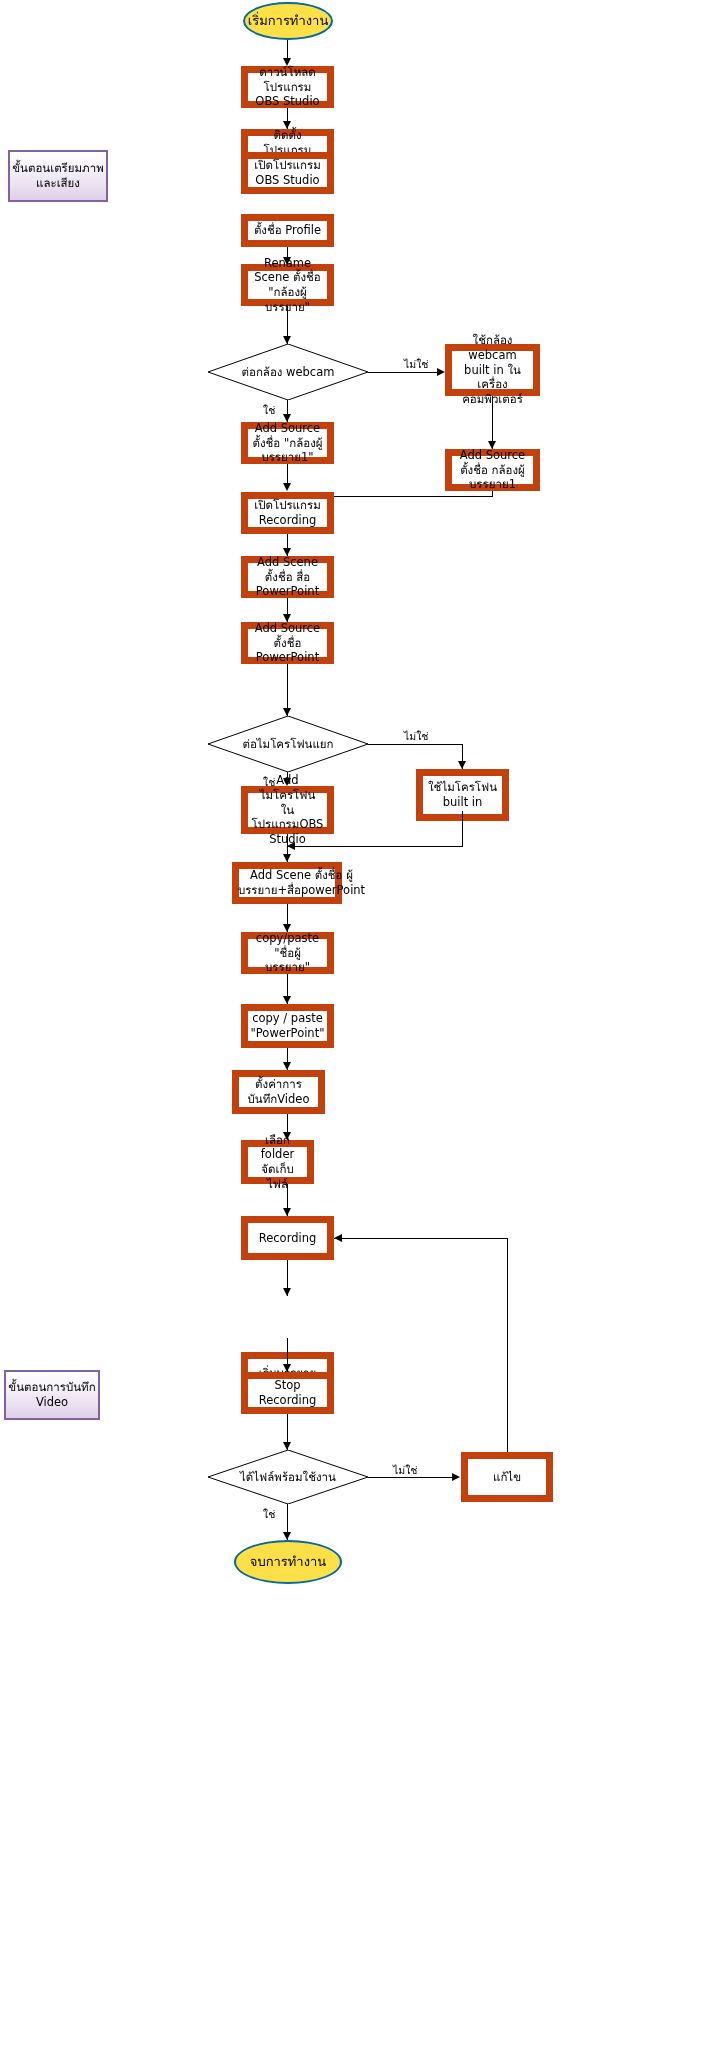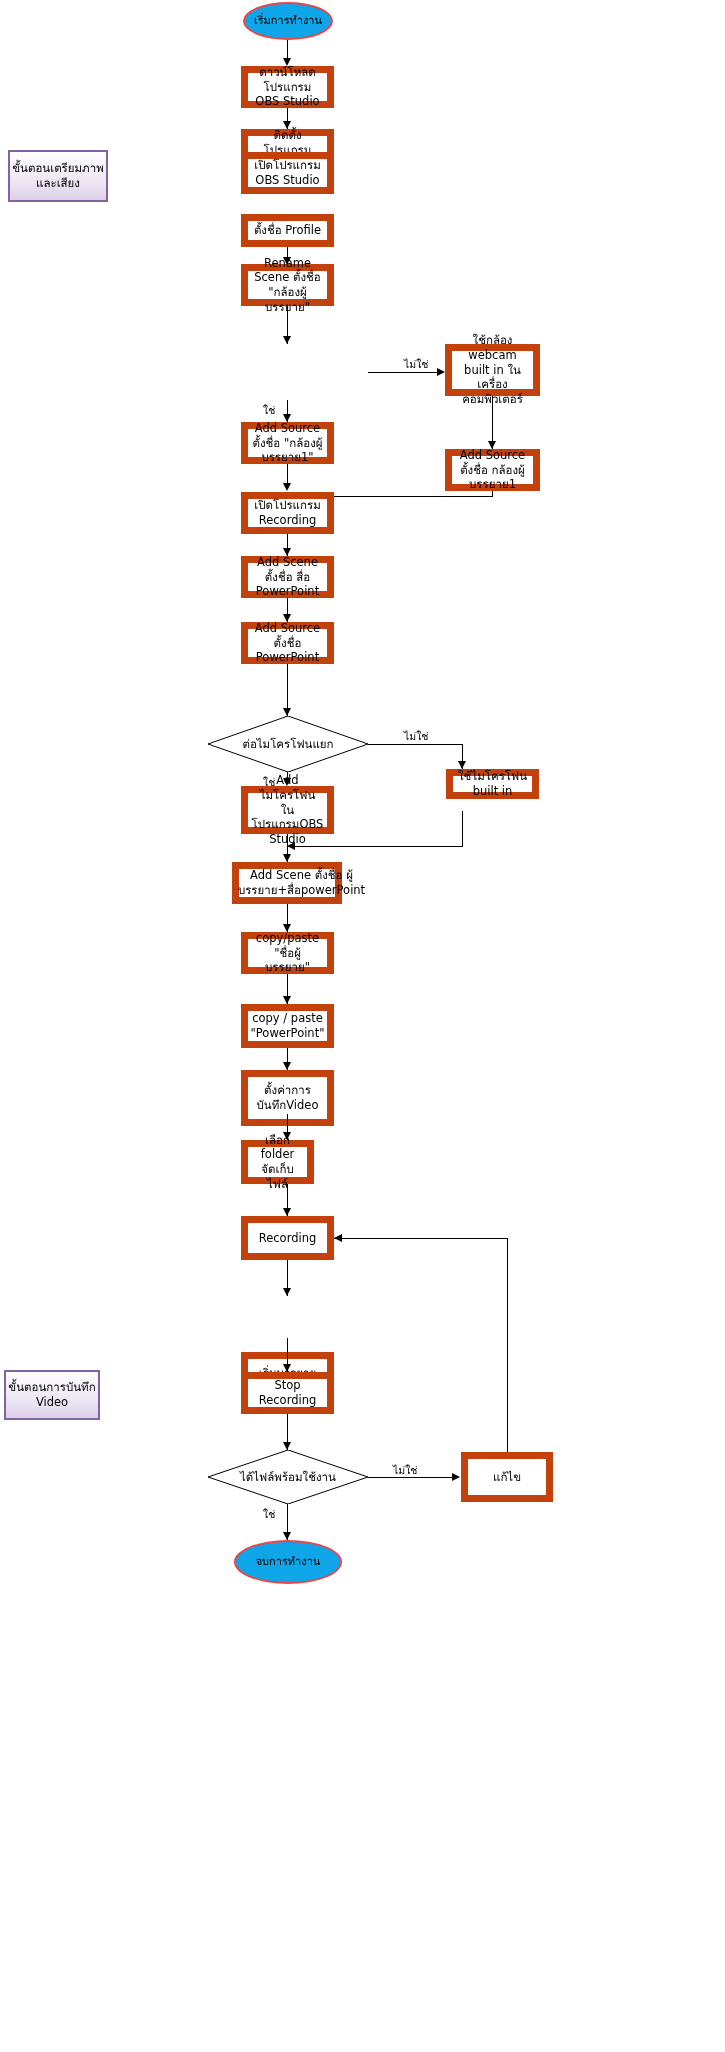--- a/index.html
+++ b/index.html
@@ -30,24 +30,24 @@
   }
   
   .proc {
     border: 7px solid #c2410c;
     background: #ffffff;
     font-size: 11.5px;
     padding: 2px 4px;
   }
   
   .term {
-    border: 2px solid #ef4444;
-    background: #0ea5e9;
+    border: 2px solid #0369a1;
+    background: #fde047;
     border-radius: 50% / 50%;
-    font-size: 11px;
+    font-size: 13px;
   }
   
   .decision {
     background: transparent;
     font-size: 11.5px;
   }
   .decision .dia-shape {
     position: absolute;
     inset: 0;
   }
@@ -145,20 +145,26 @@
   </div>
   <div class="ln v" style="left:287px; top:247px; height:18px;"></div>
   <div class="arrow down" style="left:283px; top:257px;"></div>
 
   <div class="node proc" style="left:241px; top:264px; width:93px; height:42px;">
     <span>Rename Scene ตั้งชื่อ "กล้องผู้บรรยาย"</span>
   </div>
   <div class="ln v" style="left:287px; top:306px; height:38px;"></div>
   <div class="arrow down" style="left:283px; top:336px;"></div>
 
+  <div class="node decision" style="left:208px; top:344px; width:160px; height:56px;">
+    <svg class="dia-shape" viewBox="0 0 160 56" preserveAspectRatio="none">
+      <polygon points="80,0 160,28 80,56 0,28"></polygon>
+    </svg>
+    <span class="dia-label">ต่อกล้อง webcam</span>
+  </div>
 
   <div class="edge-label" style="left:404px; top:356px;">ไม่ใช่</div>
   <div class="ln h" style="left:368px; top:372px; width:72px;"></div>
   <div class="arrow right" style="left:437px; top:368px;"></div>
 
   <div class="node proc" style="left:445px; top:344px; width:95px; height:52px;">
     <span>ใช้กล้อง webcam built in ในเครื่องคอมพิวเตอร์</span>
   </div>
   <div class="ln v" style="left:492px; top:396px; height:53px;"></div>
   <div class="arrow down" style="left:488px; top:441px;"></div>
@@ -206,21 +212,21 @@
       <polygon points="80,0 160,28 80,56 0,28"></polygon>
     </svg>
     <span class="dia-label">ต่อไมโครโฟนแยก</span>
   </div>
 
   <div class="edge-label" style="left:404px; top:728px;">ไม่ใช่</div>
   <div class="ln h" style="left:368px; top:744px; width:95px;"></div>
   <div class="ln v" style="left:462px; top:744px; height:25px;"></div>
   <div class="arrow down" style="left:458px; top:761px;"></div>
 
-  <div class="node proc" style="left:416px; top:769px; width:93px; height:30px;margin-left:30px;">
+  <div class="node proc" style="left:416px; top:769px; width:93px; height:52px;">
     <span>ใช้ไมโครโฟน built in</span>
   </div>
   <div class="ln v" style="left:462px; top:811px; height:36px;"></div>
   <div class="ln h" style="left:287px; top:846px; width:175px;"></div>
   <div class="arrow left" style="left:287px; top:842px;"></div>
 
   <div class="edge-label" style="left:263px; top:774px;">ใช่</div>
   <div class="ln v" style="left:287px; top:772px; height:12px;"></div>
   <div class="arrow down" style="left:283px; top:778px;"></div>
 
@@ -242,21 +248,21 @@
   </div>
   <div class="ln v" style="left:287px; top:974px; height:30px;"></div>
   <div class="arrow down" style="left:283px; top:996px;"></div>
 
   <div class="node proc" style="left:241px; top:1004px; width:93px; height:44px;">
     <span>copy / paste "PowerPoint"</span>
   </div>
   <div class="ln v" style="left:287px; top:1048px; height:22px;"></div>
   <div class="arrow down" style="left:283px; top:1062px;"></div>
 
-  <div class="node proc" style="left:241px; top:1070px; width:93px; height:56px;">
+  <div class="node proc" style="left:232px; top:1070px; width:93px; height:44px;">
     <span>ตั้งค่าการบันทึกVideo</span>
   </div>
   <div class="ln v" style="left:287px; top:1114px; height:26px;"></div>
   <div class="arrow down" style="left:283px; top:1132px;"></div>
 
   <div class="node proc" style="left:241px; top:1140px; width:73px; height:44px;">
     <span>เลือก folder จัดเก็บไฟล์</span>
   </div>
   <div class="ln v" style="left:287px; top:1184px; height:32px;"></div>
   <div class="arrow down" style="left:283px; top:1208px;"></div>

